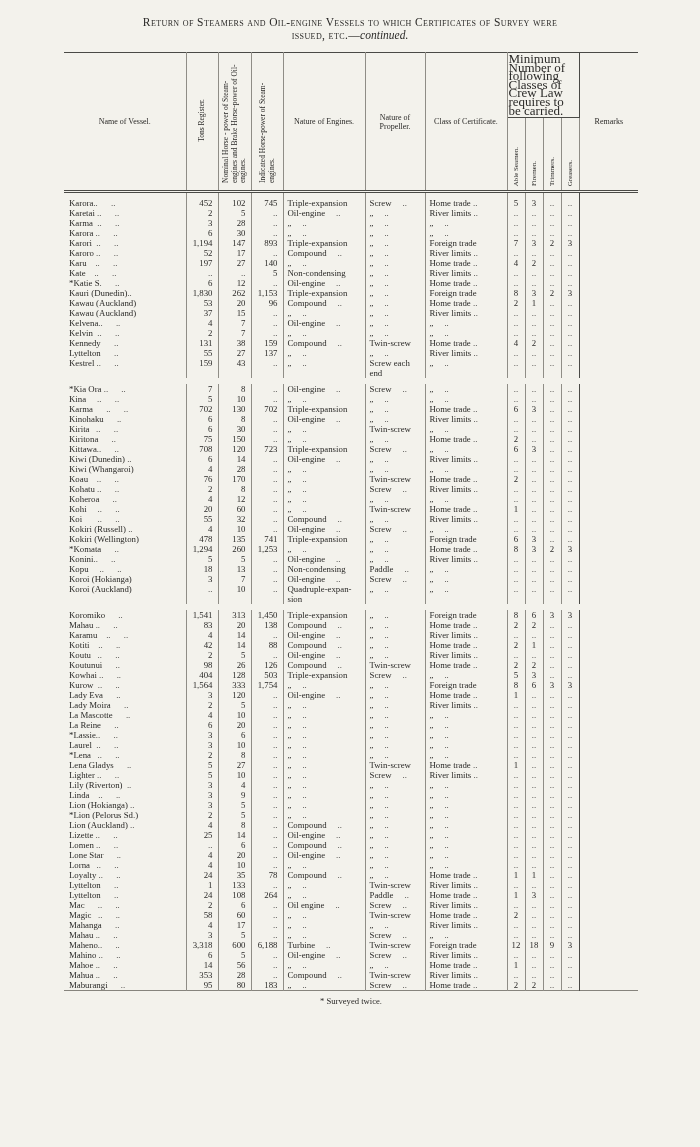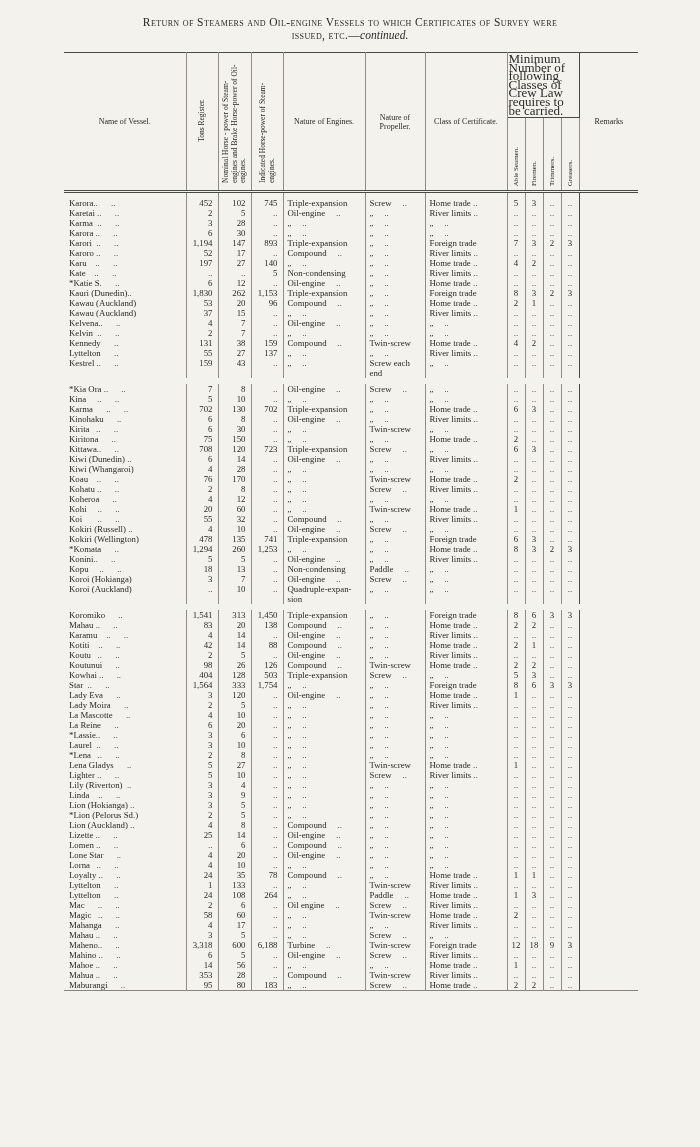--- a/index.html
+++ b/index.html
@@ -768,21 +768,21 @@
       <td class="c-prop">Screw     ..</td>
       <td class="c-cert">„     ..</td>
       <td class="c-crew first">5</td>
       <td class="c-crew">3</td>
       <td class="c-crew">..</td>
       <td class="c-crew last">..</td>
       <td class="c-rem"></td>
     </tr>
 
     <tr>
-      <td class="c-name">Star  ..      ..</td>
+      <td class="c-name">Kurow  ..      ..</td>
       <td class="c-num">1,564</td>
       <td class="c-num">333</td>
       <td class="c-num">1,754</td>
       <td class="c-eng">„     ..</td>
       <td class="c-prop">„     ..</td>
       <td class="c-cert">Foreign trade</td>
       <td class="c-crew first">8</td>
       <td class="c-crew">6</td>
       <td class="c-crew">3</td>
       <td class="c-crew last">3</td>
@@ -1234,14 +1234,15 @@
       <td class="c-cert">Home trade ..</td>
       <td class="c-crew first">2</td>
       <td class="c-crew">2</td>
       <td class="c-crew">..</td>
       <td class="c-crew last">..</td>
       <td class="c-rem"></td>
     </tr>
   </tbody>
   </table>
 
+  <div class="footnote">* Surveyed twice.</div>
 
 </div>
 
 </body></html>

